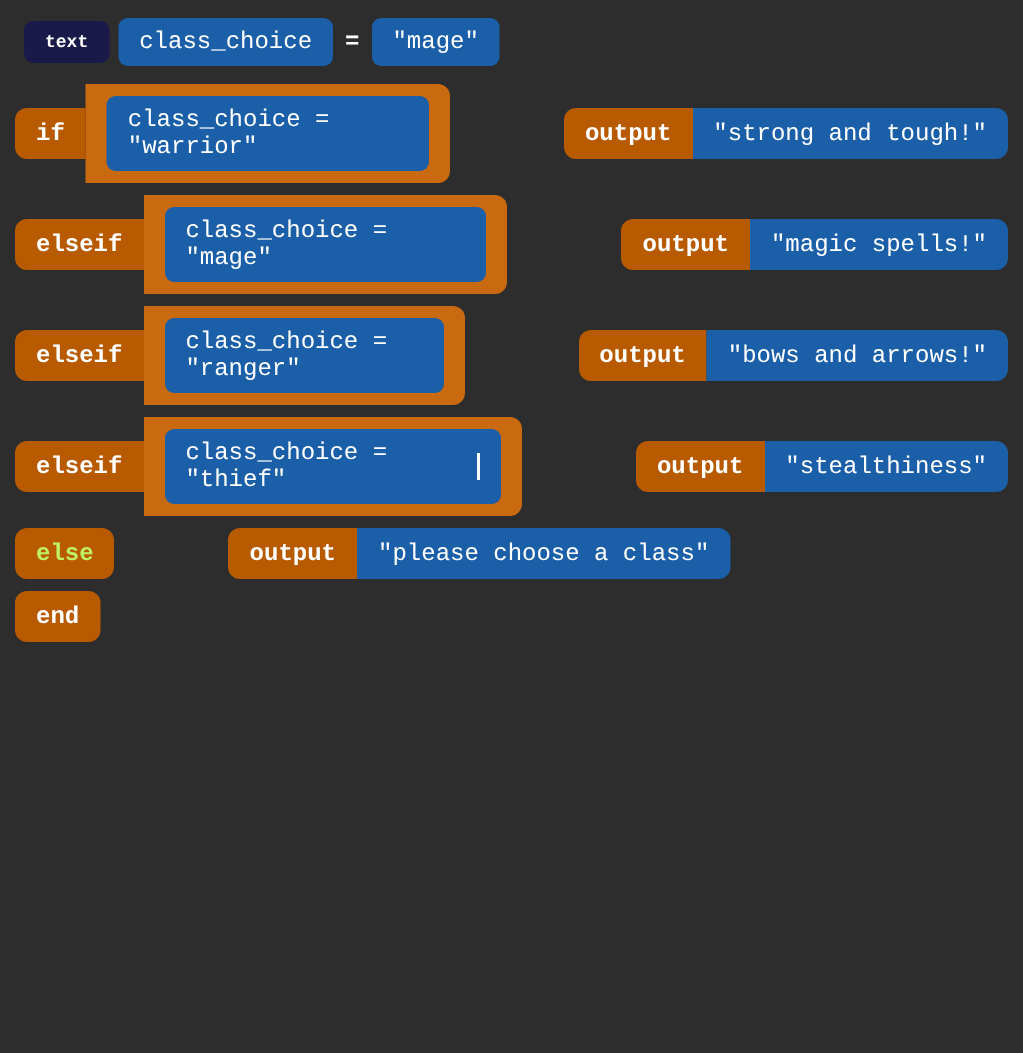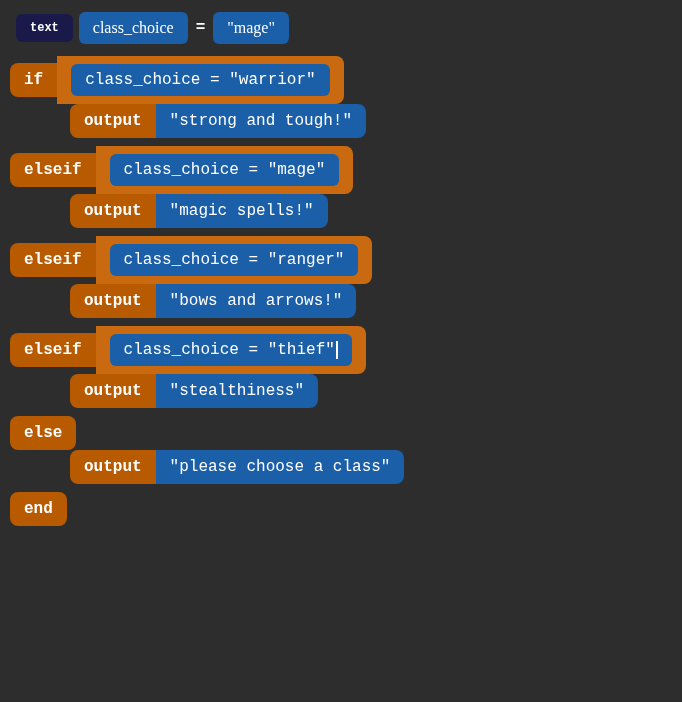--- a/index.html
+++ b/index.html
@@ -31,22 +31,21 @@
 
     .row {
       display: flex;
       align-items: center;
       gap: 6px;
       margin-bottom: 2px;
     }
 
     .section {
       display: flex;
-      flex-direction: column;
-      gap: 0;
+      gap: 16px;
       margin-bottom: 2px;
     }
 
     
     .top-row {
       display: flex;
       align-items: center;
       gap: 6px;
       padding: 4px 6px;
     }
@@ -121,42 +120,41 @@
 
     .else-row {
       display: flex;
       align-items: center;
     }
 
     .else-block {
       background-color: #b85a00;
       border-radius: 8px;
       padding: 8px 14px;
-      color: #ffffff;
+      color: #bef264;
       font-weight: bold;
       font-size: 16px;
       white-space: nowrap;
     }
 
     .text-kw {
       background-color: #1a1a4a;
       color: #fff;
       padding: 7px 14px;
       border-radius: 6px;
       font-weight: bold;
       font-size: 12px;
     }
 
     .var-badge {
       background-color: #1a5fa8;
       color: #fff;
       padding: 7px 14px;
       border-radius: 6px;
       font-size: 16px;
-      font-family: Liberation Serif, serif;
     }
 
     .elseif-condition {
       background-color: #1a5fa8;
       border-radius: 6px;
       padding: 7px 14px;
       color: #ffffff;
       font-size: 16px;
       display: flex;
       align-items: center;

